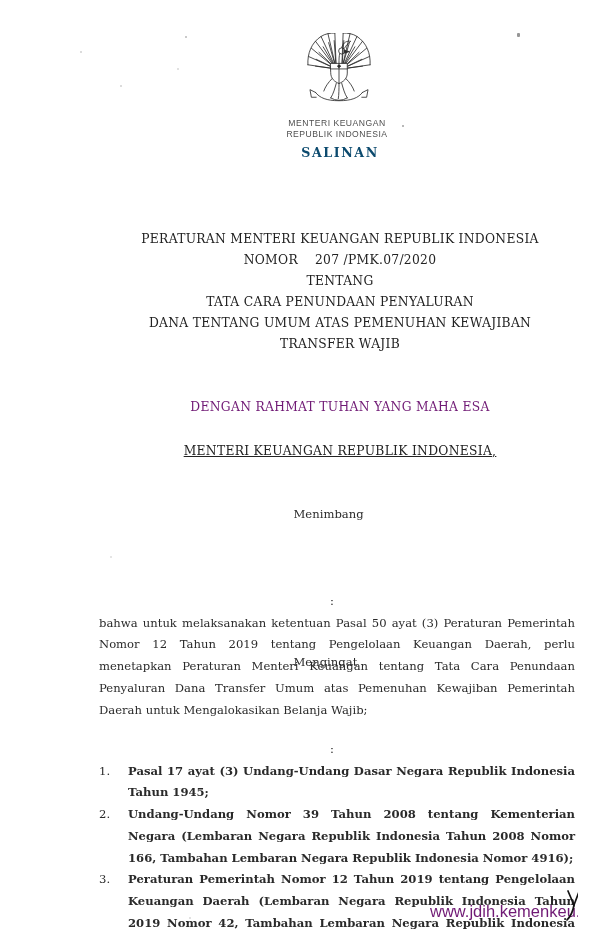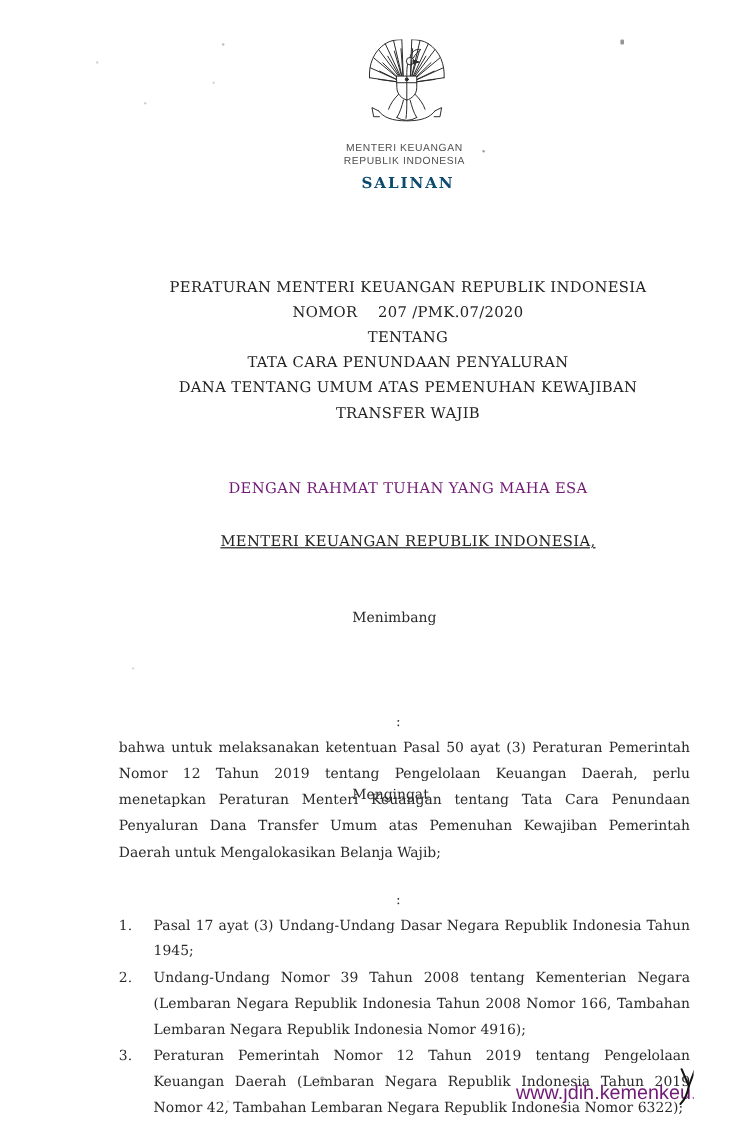--- a/index.html
+++ b/index.html
@@ -56,21 +56,21 @@
   }
   .clause-menimbang { top:504px; }
   .clause-mengingat { top:652px; }
   .clause .label { width:87px; flex:0 0 87px; }
   .clause .colon { width:14px; flex:0 0 14px; }
   .clause .content { flex:1; }
   .clause p { text-align:justify; }
 
   .legal-item { display:flex; align-items:flex-start; }
   .legal-item .num { width:29px; flex:0 0 29px; }
-  .legal-item p { flex:1; text-align:justify; }
+  .legal-item p { flex:1; text-align:justify;font-weight:bold; }
 
   
   .footer-url {
     position:absolute; top:902px; left:396px;
     font-family:"Liberation Sans", sans-serif;
     font-size:16.5px;
     color:#701a75;
     text-decoration:none;
     cursor:pointer;
   }

